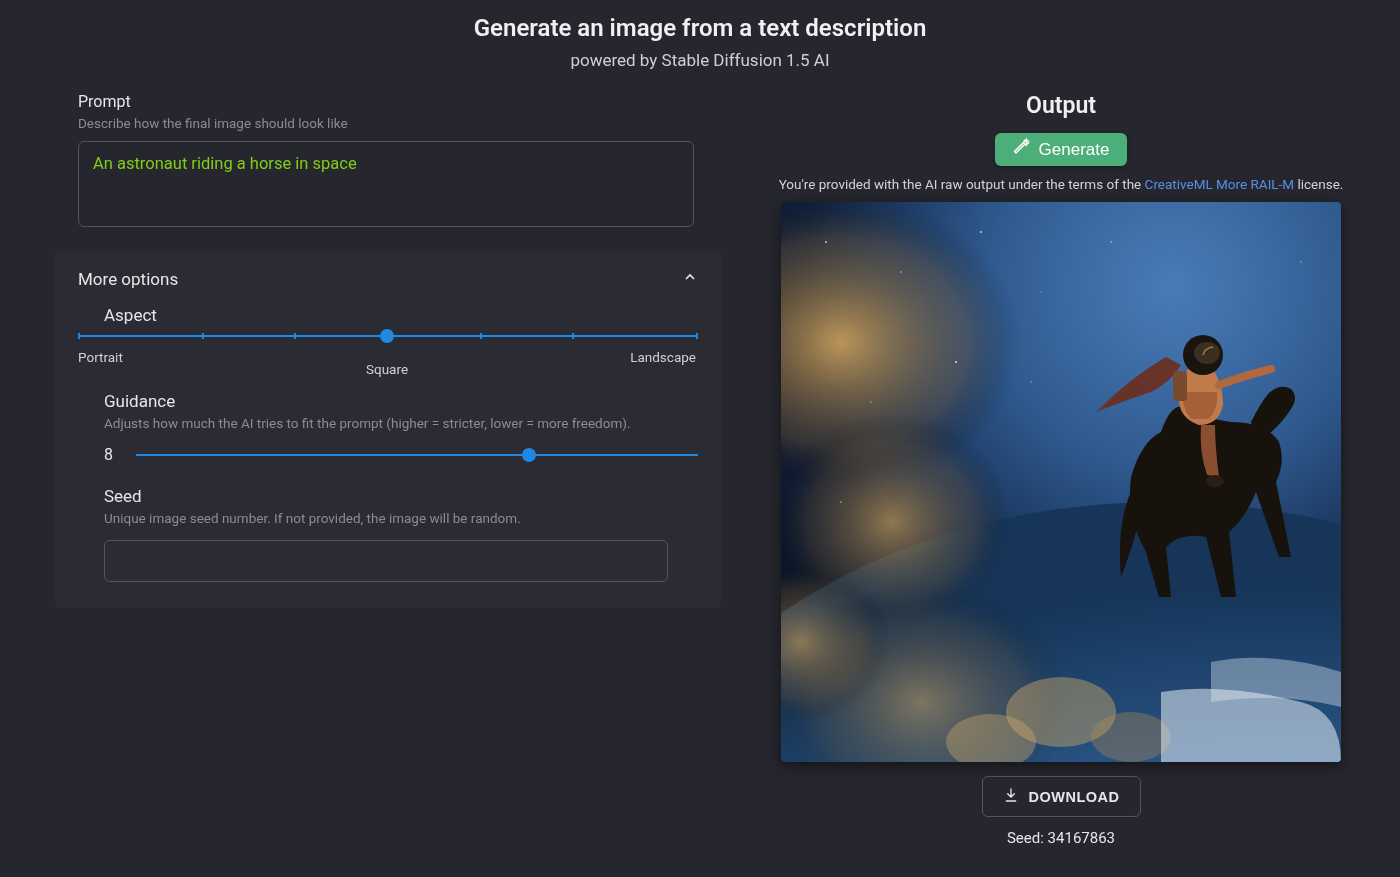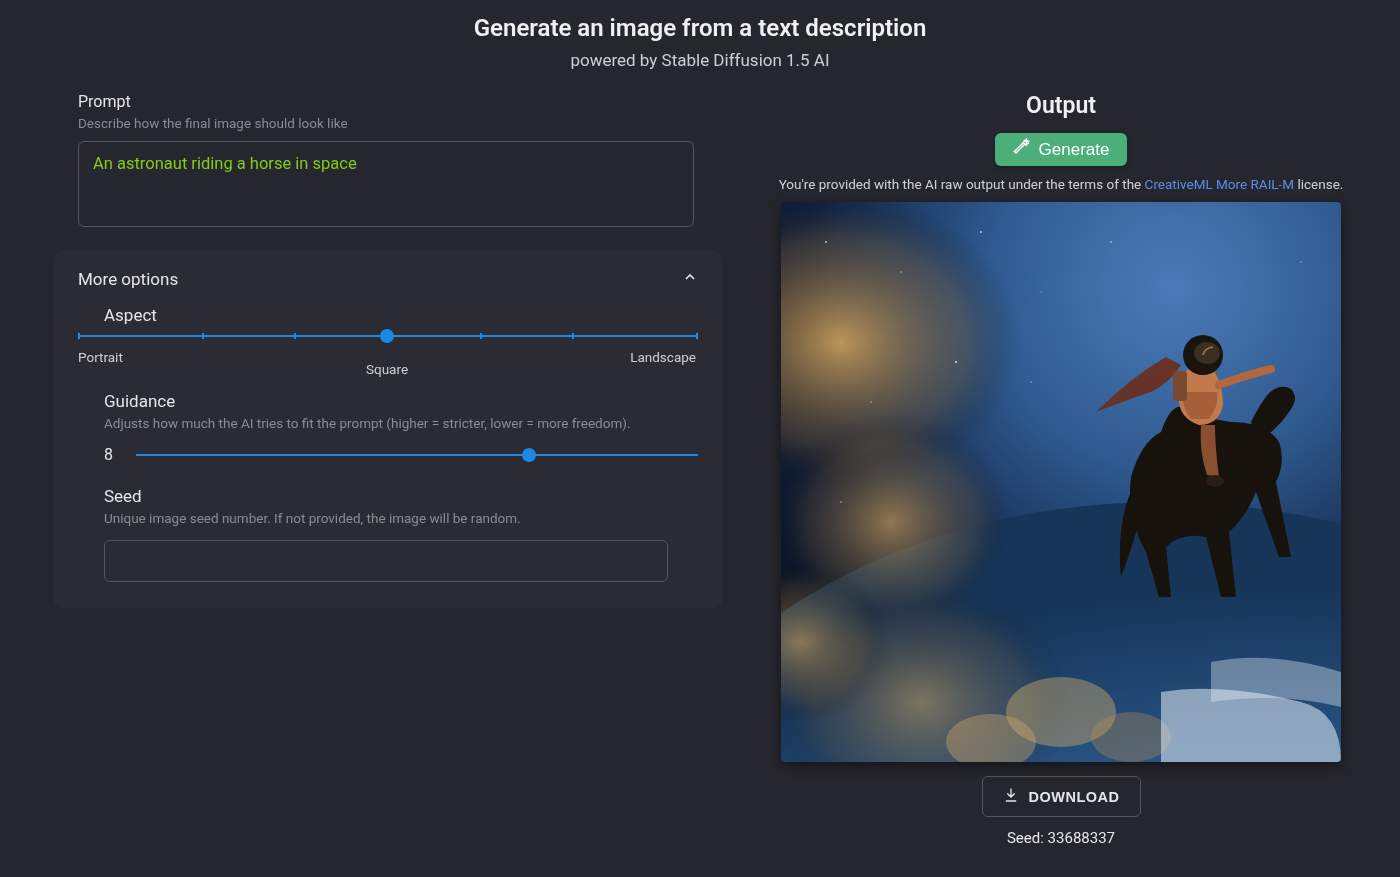--- a/index.html
+++ b/index.html
@@ -291,17 +291,17 @@
       <button class="download-btn">
         <span>
           <svg class="download-icon" viewBox="0 0 24 24" fill="none" stroke="#e6e6e9" stroke-width="2" stroke-linecap="round">
             <path d="M12 3v12M7 10l5 5 5-5M5 21h14"></path>
           </svg>
         </span>
         <span>DOWNLOAD</span>
       </button>
 
       <div class="seed-display">
-        <span>Seed: </span><span>33688337</span>
+        <span>Seed: </span><span>34167863</span>
       </div>
     </div>
   </div>
 </div>
 
 </body></html>

